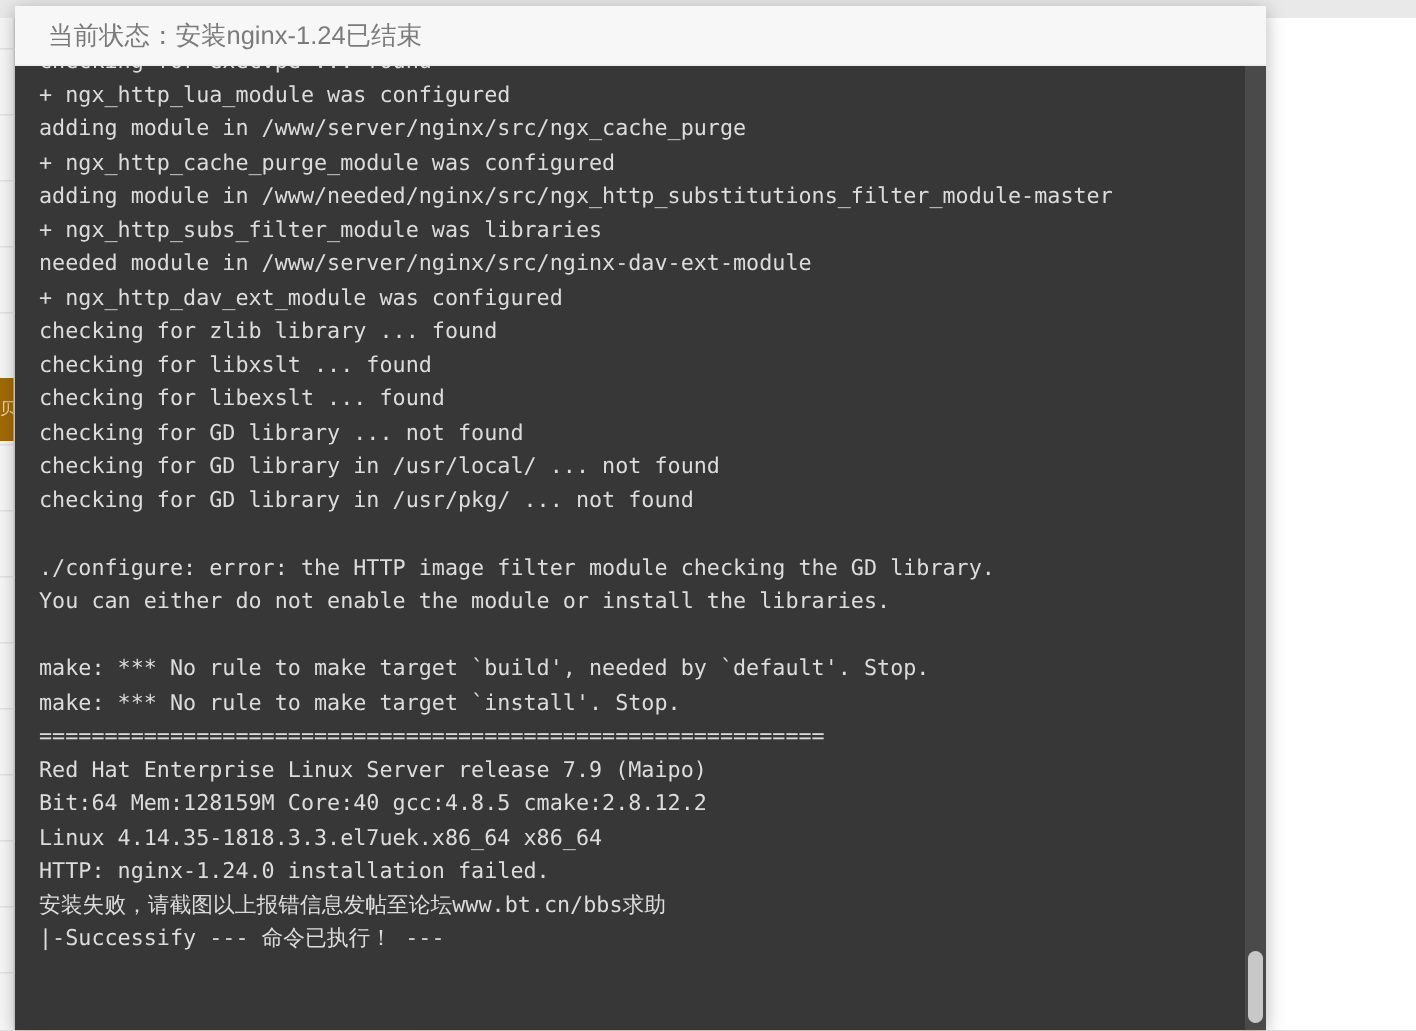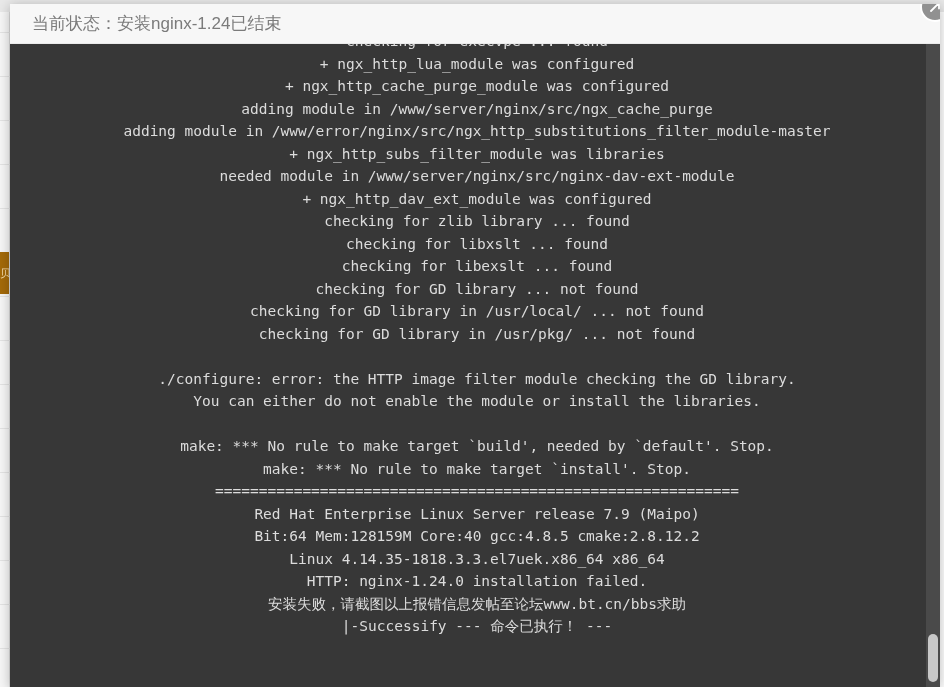--- a/index.html
+++ b/index.html
@@ -80,26 +80,25 @@
     width: 250px;
     height: 8px;
     background: #e6e6e6;
   }
 
   
   .modal {
     position: absolute;
     left: 10px;
     top: 4px;
-    width: 930px;
+    width: 834px;
     height: 683px;
     background: #f97316;
     box-shadow: 0 2px 12px rgba(0,0,0,0.28);
     overflow: hidden;
-    text-align: center;
   }
 
   .modal-header {
     position: absolute;
     left: 0; top: 0;
     width: 934px;
     height: 40px;
     background: #f7f7f7;
     border-bottom: 1px solid #ebebeb;
     box-sizing: border-box;
@@ -144,20 +143,21 @@
   .term-inner {
     position: absolute;
     left: 0;
     top: -14px;
     width: 934px;
     padding: 0 0 0 0;
   }
   .line {
     height: 22.5px;
     line-height: 22.5px;
+    padding-left: 16px;
     font-family: "DejaVu Sans Mono", "Liberation Mono", monospace;
     font-size: 14.5px;
     color: #dcdcdc;
     white-space: pre;
     letter-spacing: 0px;
   }
   .line.blank { color: transparent; }
 
   
   .scrollbar {
@@ -215,23 +215,23 @@
     <div class="close-btn">
       <svg width="26" height="26" viewBox="0 0 26 26">
         <path d="M9 17 L17 9 M17 9 L11.5 9 M17 9 L17 14.5" stroke="#ffffff" stroke-width="1.8" fill="none" stroke-linecap="round" stroke-linejoin="round"></path>
       </svg>
     </div>
 
     <div class="terminal">
       <div class="term-inner" id="term-lines">
           <div class="line">checking for execvpe ... found</div>
           <div class="line">+ ngx_http_lua_module was configured</div>
+          <div class="line">adding module in /www/server/nginx/src/ngx_cache_purge</div>
           <div class="line">+ ngx_http_cache_purge_module was configured</div>
-          <div class="line">adding module in /www/server/nginx/src/ngx_cache_purge</div>
-          <div class="line">adding module in /www/error/nginx/src/ngx_http_substitutions_filter_module-master</div>
+          <div class="line">adding module in /www/needed/nginx/src/ngx_http_substitutions_filter_module-master</div>
           <div class="line">+ ngx_http_subs_filter_module was libraries</div>
           <div class="line">needed module in /www/server/nginx/src/nginx-dav-ext-module</div>
           <div class="line">+ ngx_http_dav_ext_module was configured</div>
           <div class="line">checking for zlib library ... found</div>
           <div class="line">checking for libxslt ... found</div>
           <div class="line">checking for libexslt ... found</div>
           <div class="line">checking for GD library ... not found</div>
           <div class="line">checking for GD library in /usr/local/ ... not found</div>
           <div class="line">checking for GD library in /usr/pkg/ ... not found</div>
           <div class="line blank"> </div>

